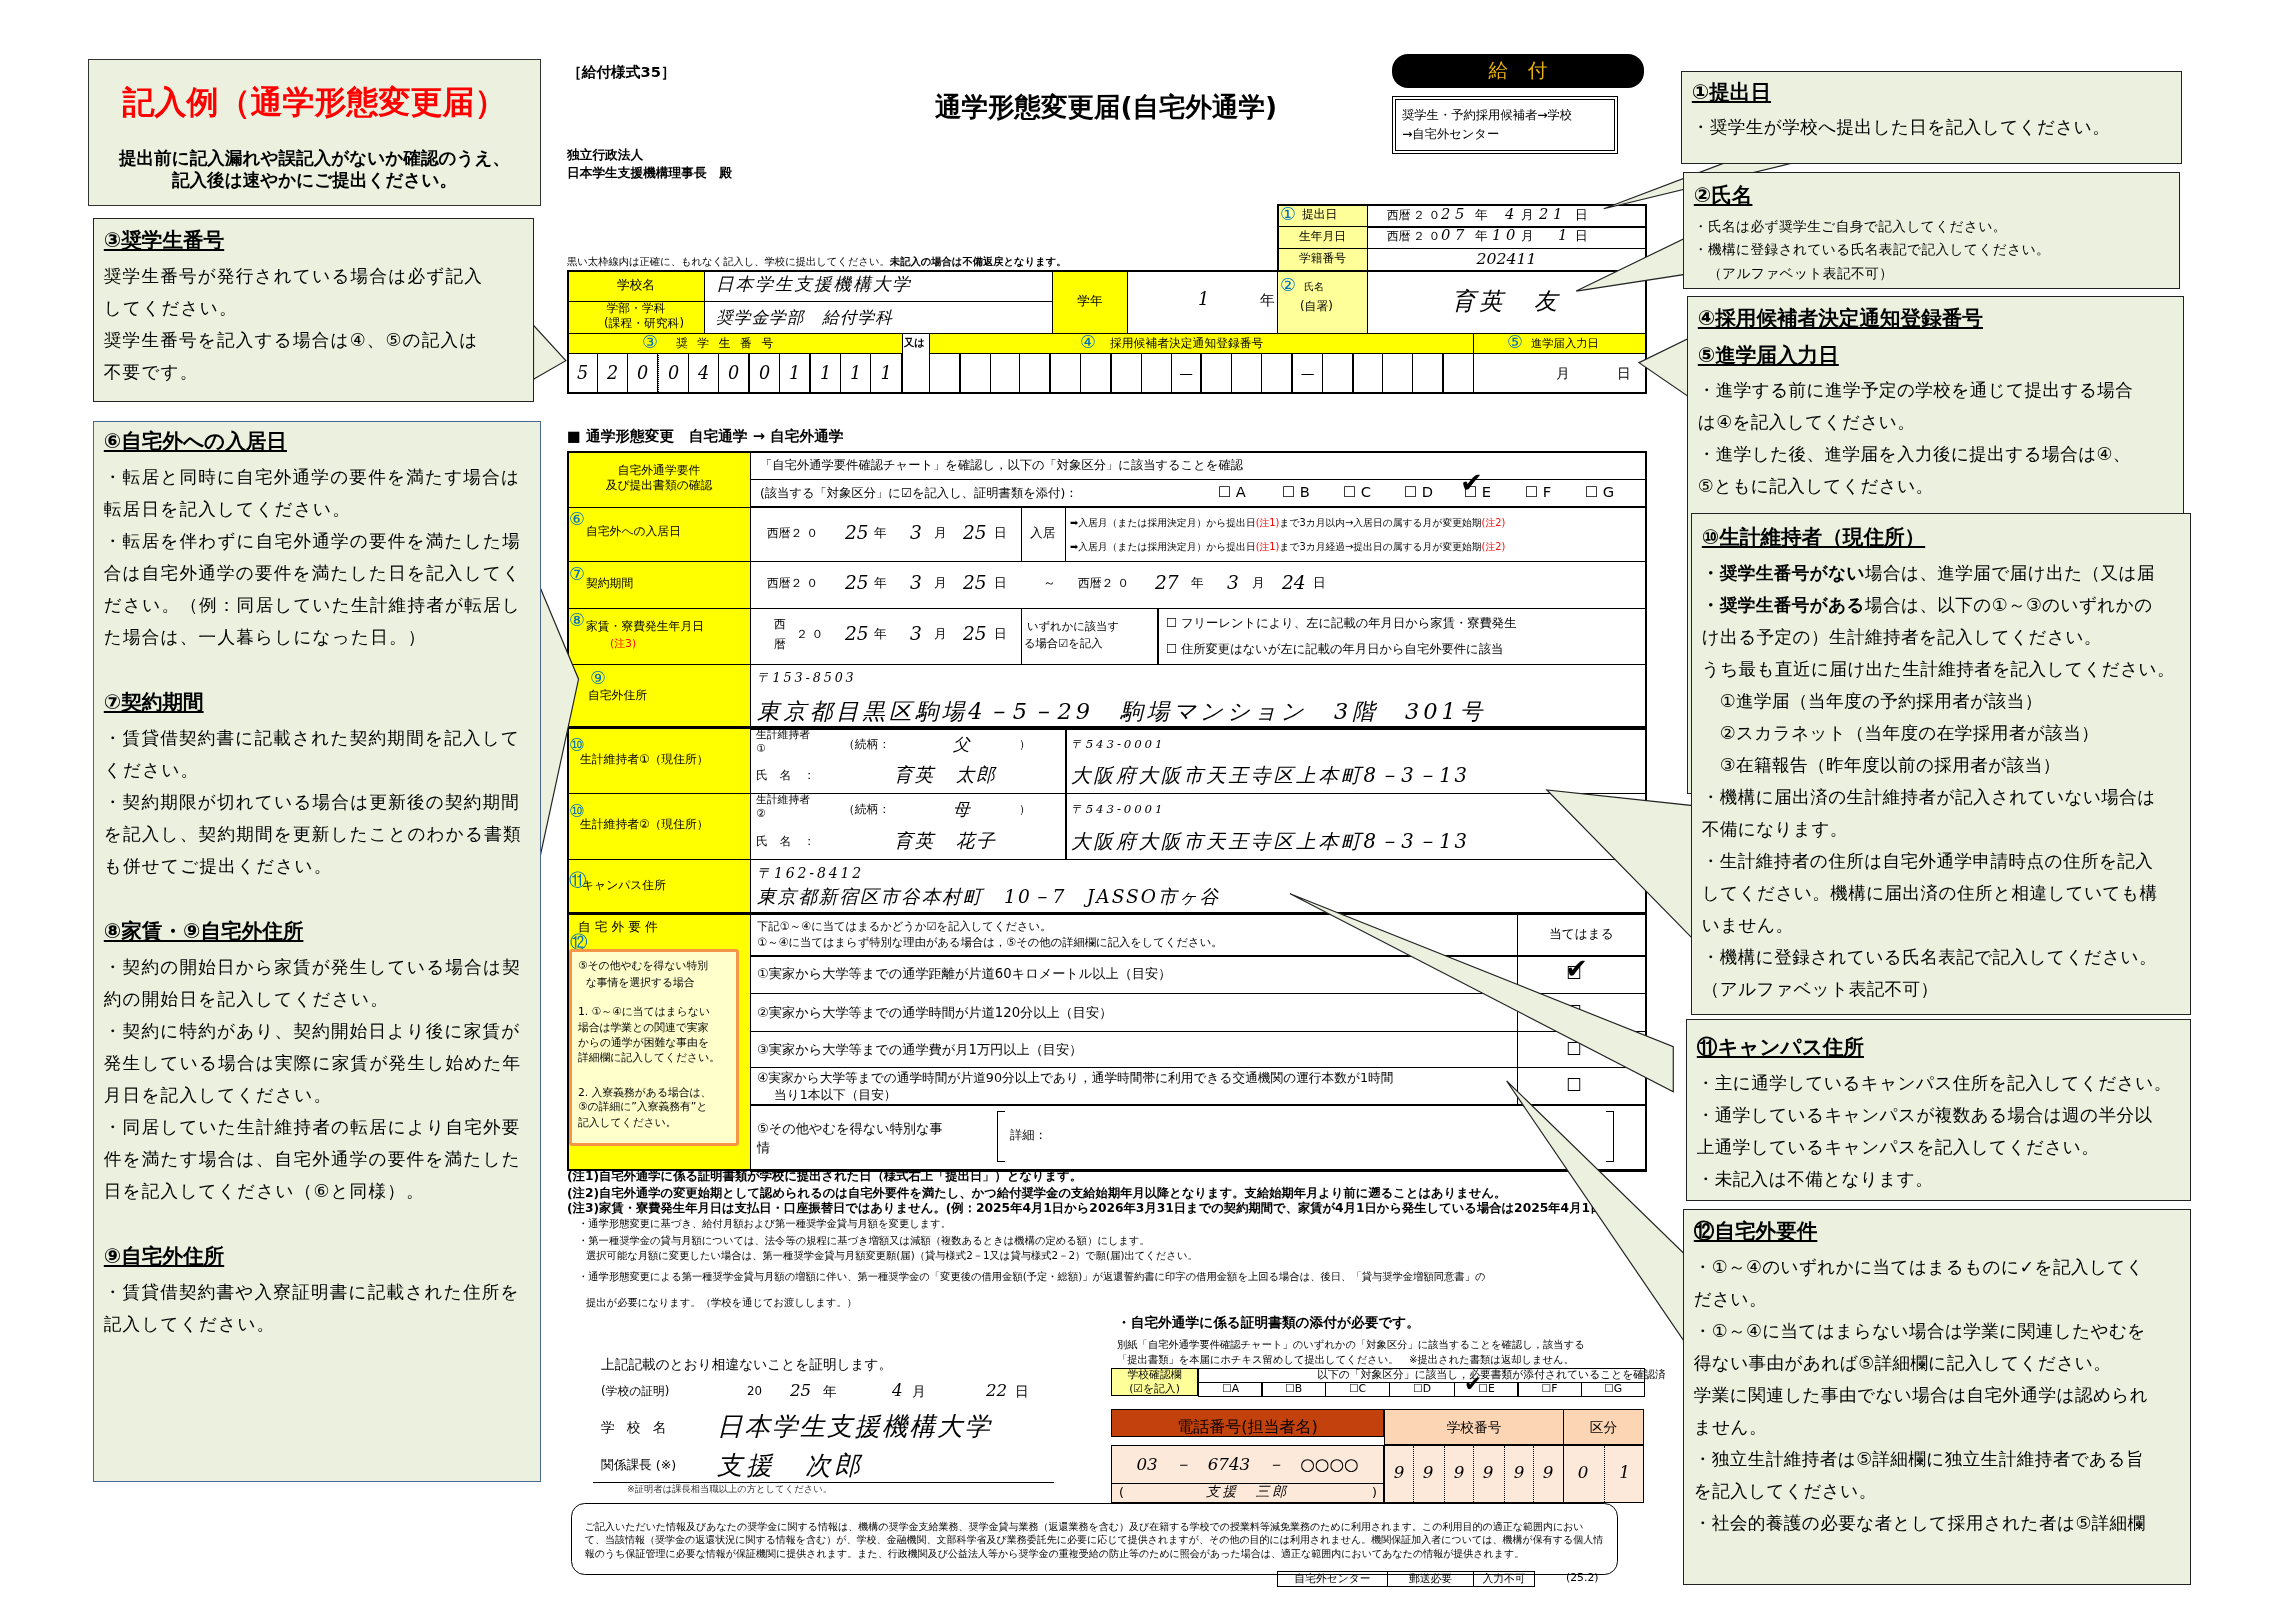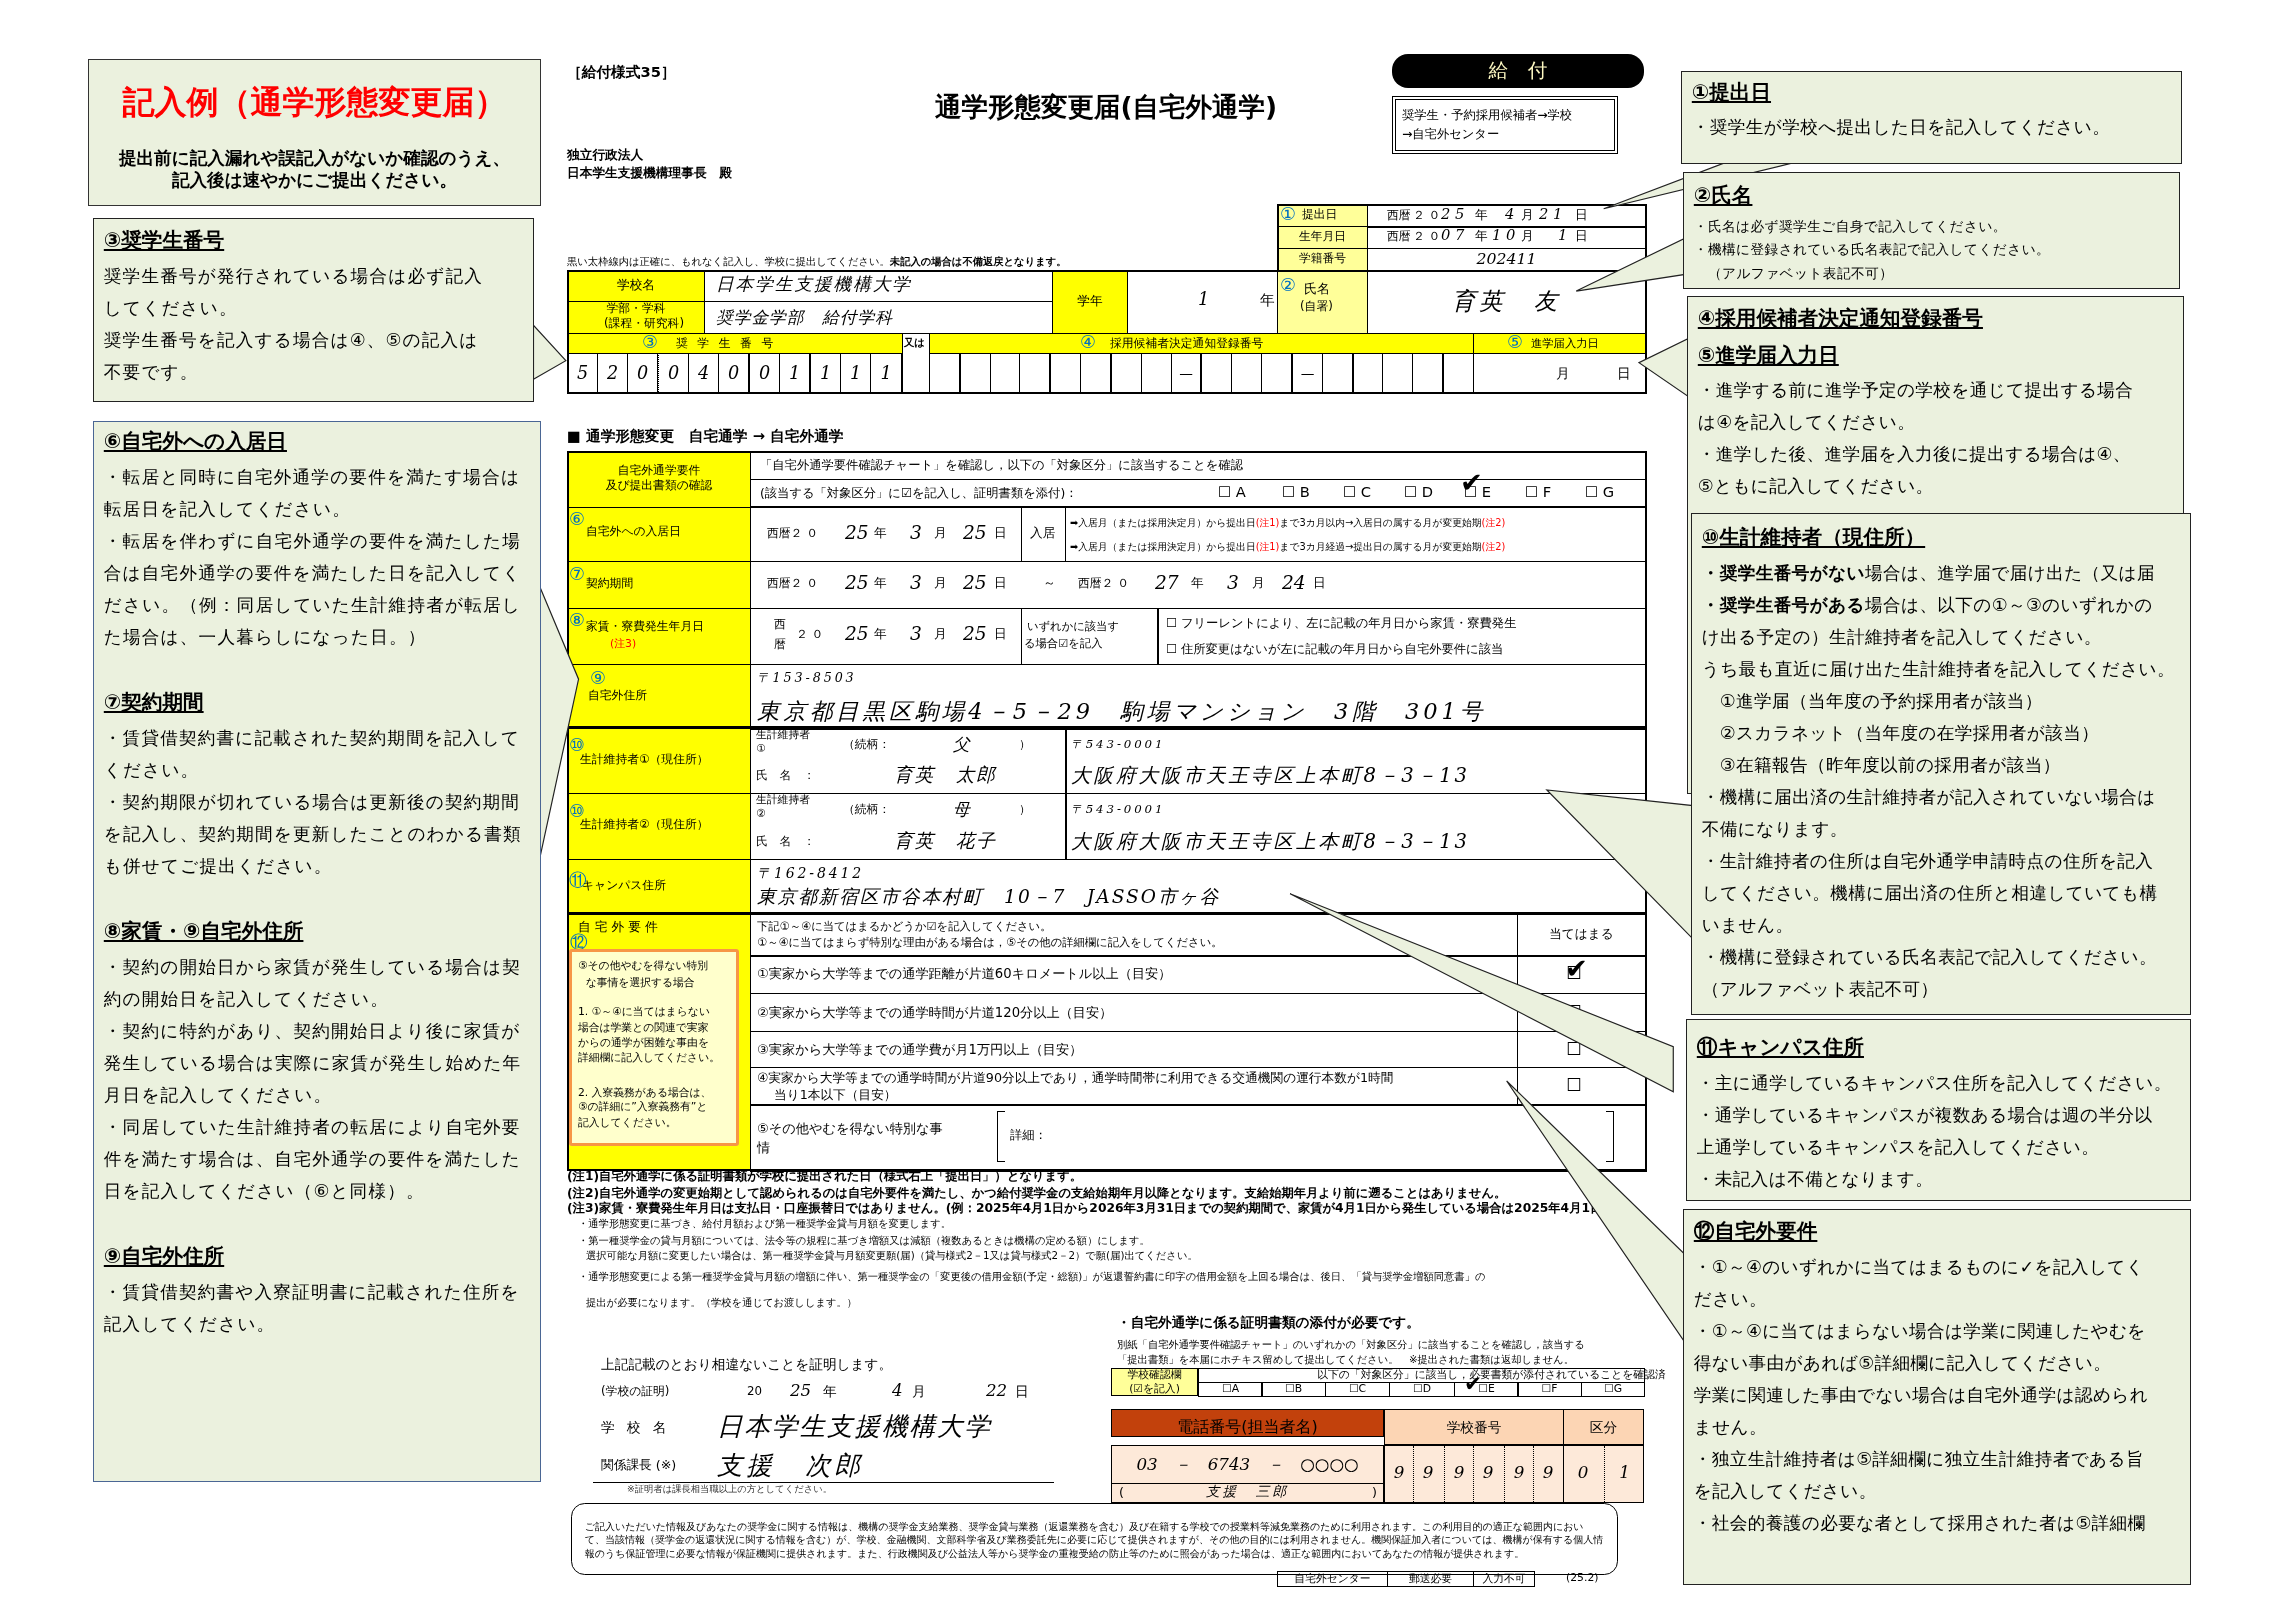--- a/index.html
+++ b/index.html
@@ -18,21 +18,21 @@
 .cl{font-size:17.6px;line-height:32px;white-space:nowrap;letter-spacing:1.2px}
 .rc .cl{letter-spacing:0.4px}
 .sec{margin-top:30px}
 .thick{position:absolute;background:#000}
 </style>
 </head>
 <body>
 
 <div class="a b" style="left:567px;top:65px;font-size:14.7px">［給付様式35］</div>
 <div class="a b ctr" style="left:863px;width:486px;top:94px;font-size:26.5px">通学形態変更届(自宅外通学)</div>
-<div class="a ctr" style="left:1392px;top:54px;width:252px;height:34px;background:#000;color:#fef9c3;border-radius:16px;font-size:19.6px;line-height:34px">給　付</div>
+<div class="a ctr" style="left:1392px;top:54px;width:252px;height:34px;background:#000;color:#eab308;border-radius:16px;font-size:19.6px;line-height:34px">給　付</div>
 <div class="a" style="left:1392px;top:96px;width:226px;height:58px;border:4.9px double #000;background:#fff"></div>
 <div class="a" style="left:1402px;top:109px;font-size:12.3px">奨学生・予約採用候補者→学校</div>
 <div class="a" style="left:1402px;top:128px;font-size:12.3px">→自宅外センター</div>
 <div class="a b" style="left:567px;top:149px;font-size:12.7px">独立行政法人</div>
 <div class="a b" style="left:567px;top:167px;font-size:12.7px">日本学生支援機構理事長　殿</div>
 <div class="a" style="left:567px;top:256px;font-size:10.3px"><span>黒い太枠線内は正確に、もれなく記入し、学校に提出してください。</span><b>未記入の場合は不備返戻となります。</b></div>
 
 <div class="cell py" style="left:1277px;top:204px;width:91px;height:23.5px"></div>
 <div class="cell" style="left:1367px;top:204px;width:279px;height:23.5px"></div>
 <div class="cell py" style="left:1277px;top:226px;width:91px;height:22.5px"></div>
@@ -76,21 +76,21 @@
 <div class="a h" style="left:716px;top:309px;font-size:16.7px;letter-spacing:1px">奨学金学部　給付学科</div>
 
 <div class="cell y" style="left:1052px;top:270px;width:76px;height:65px"></div>
 <div class="a ctr" style="left:1052px;width:76px;top:295px;font-size:12.7px">学年</div>
 <div class="cell" style="left:1127px;top:270px;width:151px;height:65px"></div>
 <div class="a h" style="left:1198px;top:291px;font-size:17.6px">1</div>
 <div class="a" style="left:1260px;top:293px;font-size:14.7px">年</div>
 
 <div class="cell py" style="left:1277px;top:270px;width:91px;height:65px"></div>
 <div class="a n" style="left:1280px;top:277px;font-size:17.6px">②</div>
-<div class="a" style="left:1304px;top:282px;font-size:13px">氏名</div>
+<div class="a" style="left:1304px;top:282px;font-size:10px">氏名</div>
 <div class="a" style="left:1300px;top:301px;font-size:11.8px">(自署)</div>
 <div class="cell" style="left:1367px;top:270px;width:279px;height:65px;border-top:1px dotted #000"></div>
 <div class="a h ctr" style="left:1367px;width:279px;top:290px;font-size:23.5px;letter-spacing:3.9px">育英　友</div>
 
 <div class="cell y" style="left:567px;top:333px;width:336px;height:20.6px"></div>
 <div class="a n" style="left:642px;top:334px;font-size:17.6px">③</div>
 <div class="a" style="left:676px;top:338px;font-size:11.8px;letter-spacing:2.9px">奨 学 生 番 号</div>
 <div class="cell" style="left:902px;top:333px;width:28px;height:61px"></div>
 <div class="a b" style="left:904px;top:337px;font-size:10.3px">又は</div>
 <div class="cell y" style="left:929px;top:333px;width:545px;height:20.6px"></div>

